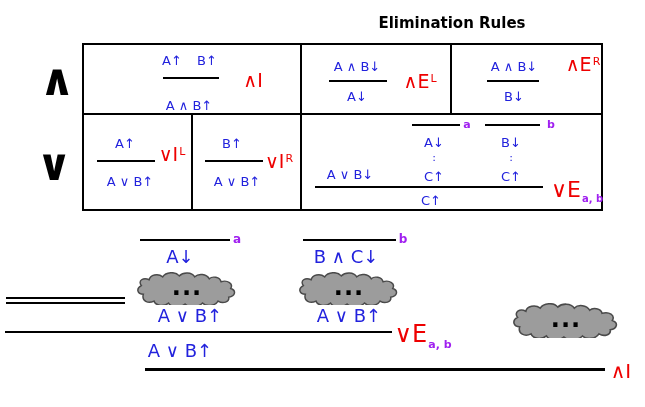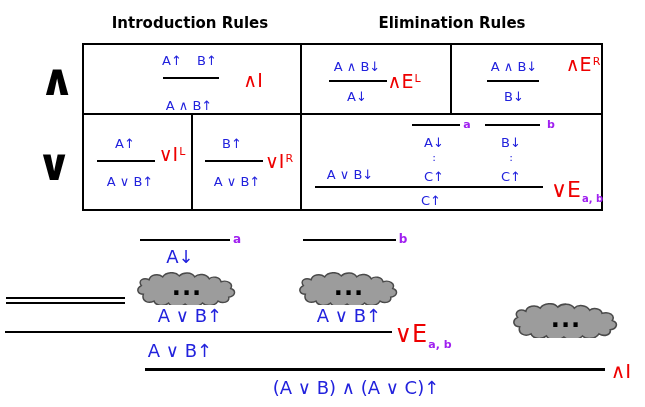--- a/index.html
+++ b/index.html
@@ -27,21 +27,20 @@
   .dots{font-weight:bold;font-size:24px;color:#000;letter-spacing:1px;}
   .tableFrame{position:absolute;left:82px;top:43px;width:521px;height:168px;
               border:2px solid #000;box-sizing:border-box;}
   .cloud{position:absolute;}
 </style>
 </head>
 <body>
 
 <div class="canvas">
 
-  <div class="t hdr" style="left:190px;top:23px">Introduction Rules</div>
   <div class="t hdr" style="left:452px;top:23px">Elimination Rules</div>
 
   <div class="t conn" style="left:57px;top:80px">∧</div>
   <div class="t conn" style="left:54px;top:165px">∨</div>
 
   <div class="tableFrame"></div>
   <div class="line" style="left:82px;top:113px;width:521px;height:2px"></div>
   <div class="line" style="left:300px;top:43px;width:2px;height:168px"></div>
   <div class="line" style="left:450px;top:43px;width:2px;height:71px"></div>
   <div class="line" style="left:191px;top:113px;width:2px;height:98px"></div>
@@ -51,21 +50,21 @@
     <div class="t blue f13" style="left:207px;top:60px">B↑</div>
     <div class="line" style="left:163px;top:77px;width:56px;height:2px"></div>
     <div class="t blue f13" style="left:189px;top:105px">A ∧ B↑</div>
     <div class="t rule f19" style="left:253px;top:80px">∧I</div>
   </div>
 
   <div>
     <div class="t blue f13" style="left:357px;top:66px">A ∧ B↓</div>
     <div class="line" style="left:329px;top:80px;width:58px;height:2px"></div>
     <div class="t blue f13" style="left:357px;top:96px">A↓</div>
-    <div class="t rule f19" style="left:404px;top:81px"><span>∧E</span><span class="rsup rule">L</span></div>
+    <div class="t rule f19" style="left:420px;top:81px"><span>∧E</span><span class="rsup rule">L</span></div>
   </div>
 
   <div>
     <div class="t blue f13" style="left:514px;top:66px">A ∧ B↓</div>
     <div class="line" style="left:487px;top:80px;width:52px;height:2px"></div>
     <div class="t blue f13" style="left:514px;top:96px">B↓</div>
     <div class="t rule f19" style="left:583px;top:64px"><span>∧E</span><span class="rsup rule">R</span></div>
   </div>
 
   <div>
@@ -103,35 +102,35 @@
   <div class="t tag f12" style="left:237px;top:239px">a</div>
   <div class="t blue f18" style="left:180px;top:257px">A↓</div>
   <svg class="cloud" style="left:133px;top:272px" width="108" height="33" viewBox="0 0 110 34">
     <path d="M10,23 C4,23 2,17 8,14 C4,9 10,5 16,8 C17,3 25,1 30,5 C33,0 43,-1 47,4 C51,0 60,0 63,5 C67,1 75,2 78,7 C81,4 89,5 90,10 C97,8 103,12 100,17 C106,19 105,25 98,26 C99,31 92,33 87,30 C84,35 75,36 71,32 C66,37 57,37 53,33 C48,37 39,37 36,32 C31,36 23,35 21,30 C15,33 8,30 10,23 Z" fill="#9c9c9c" stroke="#4a4a4a" stroke-width="1.5"></path>
   </svg>
   <div class="t dots" style="left:187px;top:287px">...</div>
   <div class="t blue f18" style="left:190px;top:316px">A ∨ B↑</div>
 
   <div class="line" style="left:303px;top:239px;width:93px;height:2px"></div>
   <div class="t tag f12" style="left:403px;top:239px">b</div>
+  <div class="t blue f18" style="left:346px;top:257px">B ∧ C↓</div>
   <svg class="cloud" style="left:295px;top:272px" width="108" height="33" viewBox="0 0 110 34">
     <path d="M10,23 C4,23 2,17 8,14 C4,9 10,5 16,8 C17,3 25,1 30,5 C33,0 43,-1 47,4 C51,0 60,0 63,5 C67,1 75,2 78,7 C81,4 89,5 90,10 C97,8 103,12 100,17 C106,19 105,25 98,26 C99,31 92,33 87,30 C84,35 75,36 71,32 C66,37 57,37 53,33 C48,37 39,37 36,32 C31,36 23,35 21,30 C15,33 8,30 10,23 Z" fill="#9c9c9c" stroke="#4a4a4a" stroke-width="1.5"></path>
   </svg>
   <div class="t dots" style="left:349px;top:287px">...</div>
   <div class="t blue f18" style="left:349px;top:316px">A ∨ B↑</div>
 
   <div class="line" style="left:6px;top:297px;width:119px;height:2px"></div>
   <div class="line" style="left:6px;top:302px;width:119px;height:2px"></div>
 
   <div class="line" style="left:5px;top:331px;width:387px;height:2px"></div>
   <div class="t rule f24" style="left:423px;top:334px"><span>∨E</span><span class="rsub2">a, b</span></div>
   <div class="t blue f18" style="left:180px;top:351px">A ∨ B↑</div>
 
   <svg class="cloud" style="left:507px;top:303px" width="118" height="35" viewBox="0 0 110 34">
     <path d="M10,23 C4,23 2,17 8,14 C4,9 10,5 16,8 C17,3 25,1 30,5 C33,0 43,-1 47,4 C51,0 60,0 63,5 C67,1 75,2 78,7 C81,4 89,5 90,10 C97,8 103,12 100,17 C106,19 105,25 98,26 C99,31 92,33 87,30 C84,35 75,36 71,32 C66,37 57,37 53,33 C48,37 39,37 36,32 C31,36 23,35 21,30 C15,33 8,30 10,23 Z" fill="#9c9c9c" stroke="#4a4a4a" stroke-width="1.5"></path>
   </svg>
   <div class="t dots" style="left:566px;top:319px">...</div>
 
   <div class="line" style="left:145px;top:368px;width:460px;height:3px"></div>
   <div class="t rule f20" style="left:621px;top:371px">∧I</div>
-  <div class="t blue f18" style="left:356px;top:388px">(A ∨ B) ∧ (A ∨ C)↑</div>
 
 </div>
 
 </body></html>

